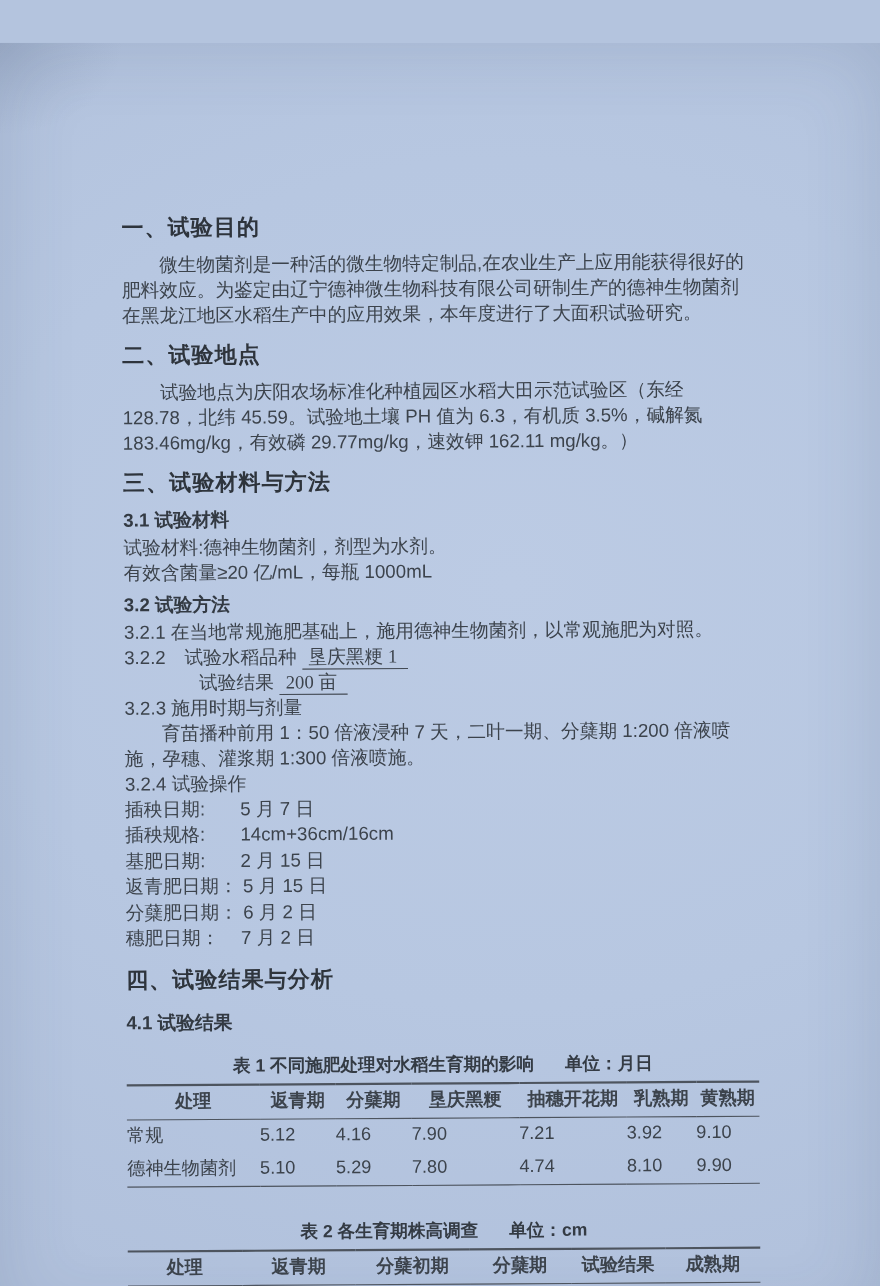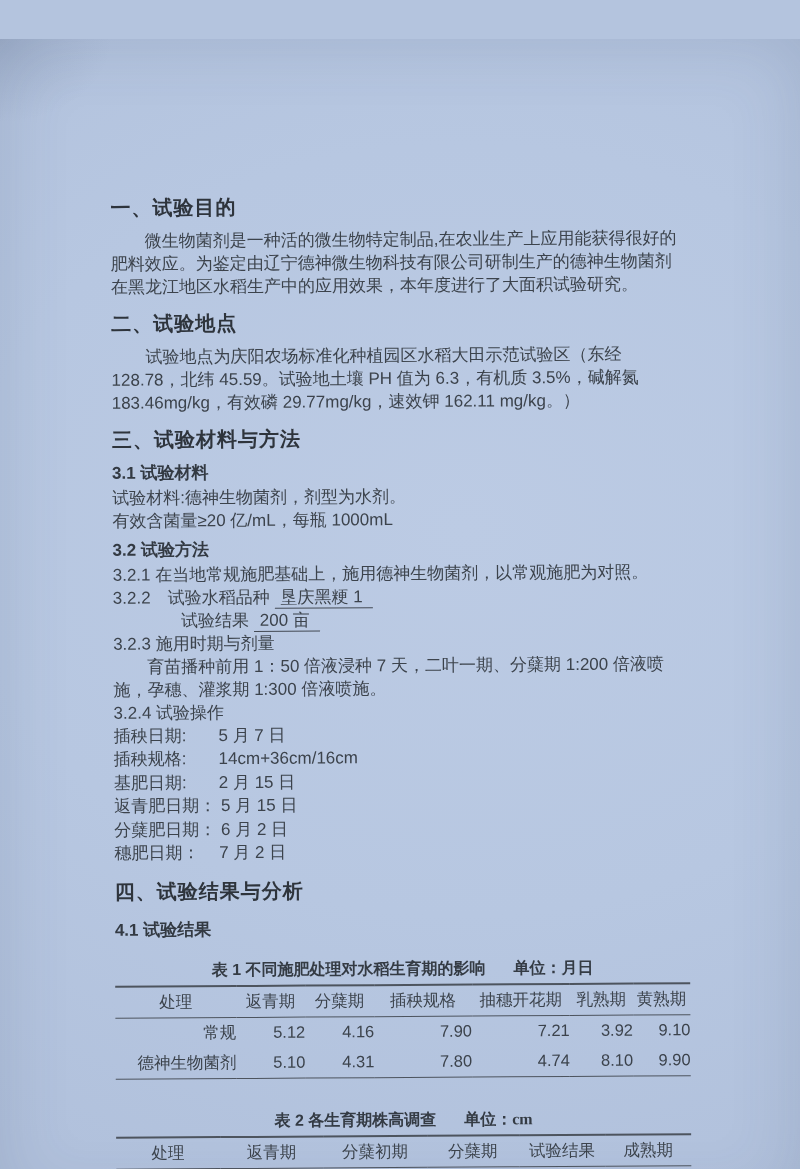--- a/index.html
+++ b/index.html
@@ -40,40 +40,41 @@
   }
   h3{
     font-size:17px;line-height:23px;color:#333a43;
     font-weight:bold;margin:6px 0 2px 0;
   }
   p{margin:0;}
   .indent{text-indent:2em;}
   .blank-val{
     border-bottom:1.5px solid #434a54;
     padding:0 10px 1px 6px;
+    font-family:Liberation Serif, serif;
   }
   .sub-indent{padding-left:68px;}
   .op-line{line-height:23.4px;}
   .op-label{display:inline-block;min-width:100px;}
   .tbl-title{
     text-align:center;font-size:16px;color:#343b44;
     margin-top:17px;margin-bottom:4px;font-weight:bold;
   }
-  .tbl-title .unit{margin-left:28px;font-family:Liberation Serif, serif;}
+  .tbl-title .unit{margin-left:28px;}
   table{
     width:100%;border-collapse:collapse;
     border-top:2px solid #4d545e;
     border-bottom:1.8px solid #4d545e;
     font-size:16.5px;color:#3c434c;
   }
   th{
-    font-weight:normal;border-bottom:1.2px solid #4d545e;
+    font-weight:bold;border-bottom:1.2px solid #4d545e;
     padding:3px 0 4px 0;text-align:center;
   }
-  td{padding:3px 0 4px 0;text-align:right;}
+  td{padding:3px 0 4px 0;text-align:left;}
   .tbl-gap{height:13px;}
   .s4-space{margin-top:14px;}
   .s41-space{margin-top:14px;margin-bottom:8px;}
 </style>
 </head>
 <body>
 
 <div class="page">
   <div class="content">
 
@@ -145,40 +146,40 @@
         <col style="width:17%">
           <col style="width:17%">
           <col style="width:11%">
           <col style="width:10%">
       </colgroup>
       <thead>
         <tr>
           <th>处理</th>
           <th>返青期</th>
           <th>分蘖期</th>
-          <th>插秧规格</th>
+          <th>垦庆黑粳</th>
           <th>抽穗开花期</th>
           <th>乳熟期</th>
           <th>黄熟期</th>
         </tr>
       </thead>
       <tbody>
         <tr>
           <td>常规</td>
           <td>5.12</td>
           <td>4.16</td>
           <td>7.90</td>
           <td>7.21</td>
           <td>3.92</td>
           <td>9.10</td>
         </tr>
         <tr>
           <td>德神生物菌剂</td>
           <td>5.10</td>
-          <td>4.31</td>
+          <td>5.29</td>
           <td>7.80</td>
           <td>4.74</td>
           <td>8.10</td>
           <td>9.90</td>
         </tr>
       </tbody>
     </table>
 
     <div class="tbl-gap"></div>
 

